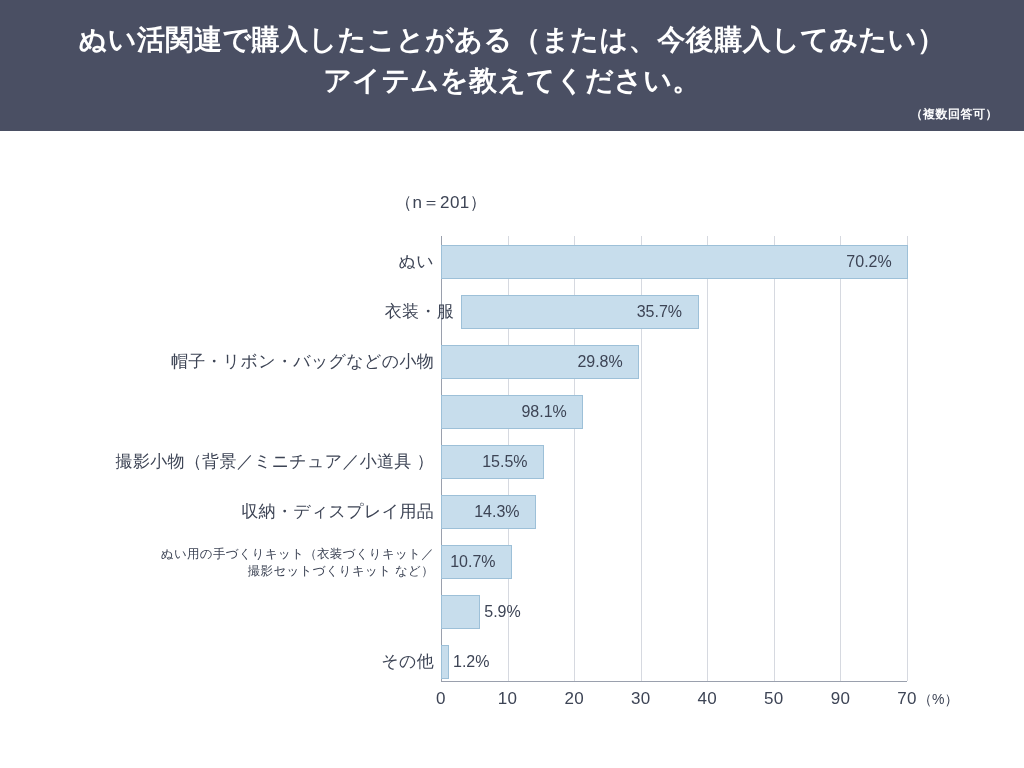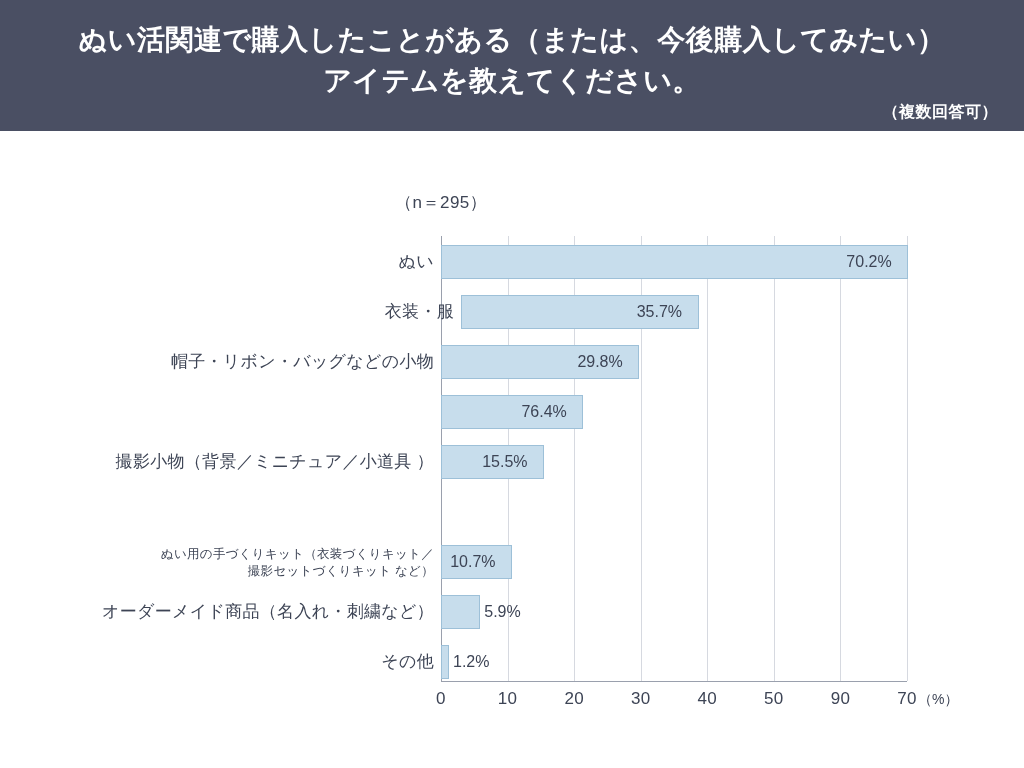--- a/index.html
+++ b/index.html
@@ -40,21 +40,21 @@
     text-align: center;
     font-size: 28px;
     font-weight: bold;
     line-height: 1.45;
     letter-spacing: 0.5px;
   }
   .header-note {
     position: absolute;
     right: 26px;
     bottom: 8px;
-    font-size: 16px;
+    font-size: 12px;
     font-weight: bold;
     letter-spacing: 0.5px;
   }
 
   
   .chart-wrap {
     position: absolute;
     left: 0;
     top: 131px;
     width: 1024px;
@@ -169,21 +169,21 @@
 
   <div class="header">
     <div class="header-title">
       <div>ぬい活関連で購入したことがある（または、今後購入してみたい）</div>
       <div>アイテムを教えてください。</div>
     </div>
     <div class="header-note">（複数回答可）</div>
   </div>
 
   <div class="chart-wrap">
-    <div class="sample-size">（n＝295）</div>
+    <div class="sample-size">（n＝201）</div>
 
     <div class="plot" id="plot">
 
     <div class="axis-line" style="left: 441px;"></div>
         <div class="xtick" style="left: 441px;">0</div>
         <div class="grid-line" style="left: 507.571px;"></div>
         <div class="xtick" style="left: 507.571px;">10</div>
         <div class="grid-line" style="left: 574.143px;"></div>
         <div class="xtick" style="left: 574.143px;">20</div>
         <div class="grid-line" style="left: 640.714px;"></div>
@@ -208,34 +208,38 @@
           <div class="bar" style="width: 237.66px;"></div>
           <div class="bar-value" style="left: 616.66px;">35.7%</div>
         </div>
         <div class="row" style="top: 208px;">
           <div class="row-label">帽子・リボン・バッグなどの小物</div>
           <div class="bar" style="width: 198.383px;"></div>
           <div class="bar-value" style="left: 577.383px;">29.8%</div>
         </div>
         <div class="row" style="top: 258px;">
           <div class="bar" style="width: 142.463px;"></div>
-          <div class="bar-value" style="left: 521.463px;">76.4%</div>
+          <div class="bar-value" style="left: 521.463px;">98.1%</div>
         </div>
         <div class="row" style="top: 308px;">
           <div class="row-label">撮影小物（背景／ミニチュア／小道具 ）</div>
           <div class="bar" style="width: 103.186px;"></div>
           <div class="bar-value" style="left: 482.186px;">15.5%</div>
         </div>
+        <div class="row" style="top: 358px;">
+          <div class="row-label">収納・ディスプレイ用品</div>
+          <div class="bar" style="width: 95.1971px;"></div>
+          <div class="bar-value" style="left: 474.197px;">14.3%</div>
+        </div>
         <div class="row" style="top: 408px;">
           <div class="row-label small">ぬい用の手づくりキット（衣装づくりキット／<br>撮影セットづくりキット など）</div>
           <div class="bar" style="width: 71.2314px;"></div>
           <div class="bar-value" style="left: 450.231px;">10.7%</div>
         </div>
         <div class="row" style="top: 458px;">
-          <div class="row-label">オーダーメイド商品（名入れ・刺繍など）</div>
           <div class="bar" style="width: 39.2771px;"></div>
           <div class="bar-value" style="left: 484.277px;">5.9%</div>
         </div>
         <div class="row" style="top: 508px;">
           <div class="row-label">その他</div>
           <div class="bar" style="width: 7.98857px;"></div>
           <div class="bar-value" style="left: 452.989px;">1.2%</div>
         </div>
       </div>
   </div>

